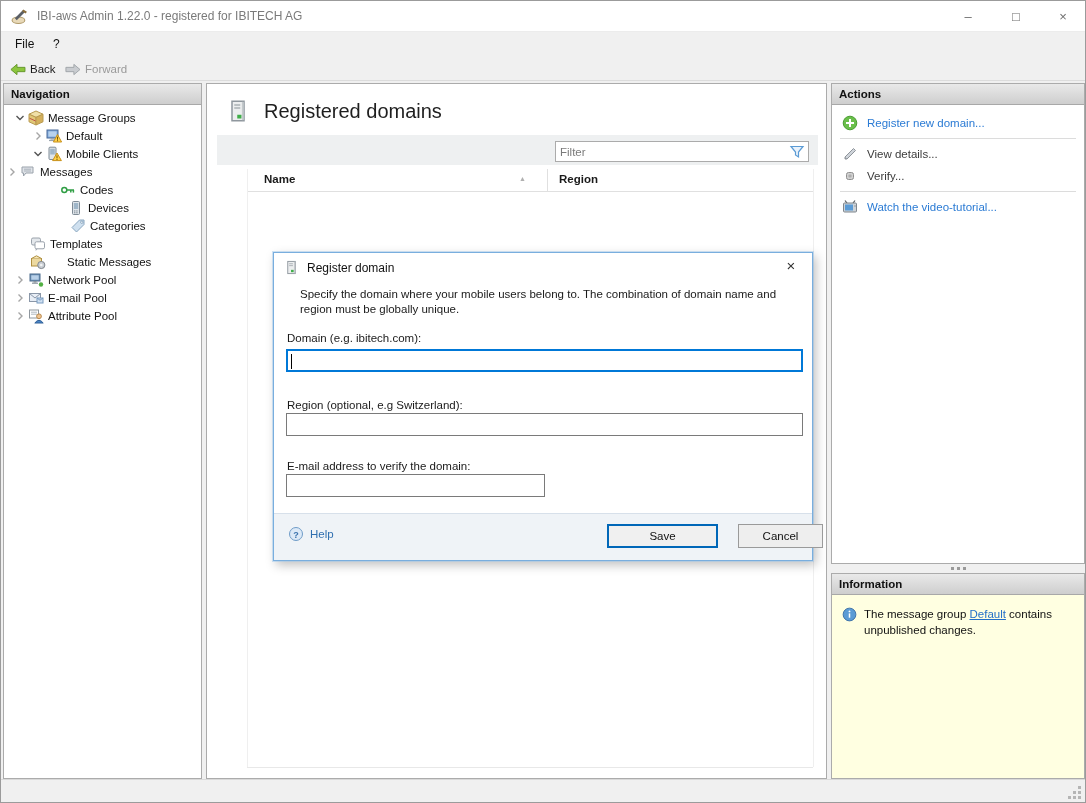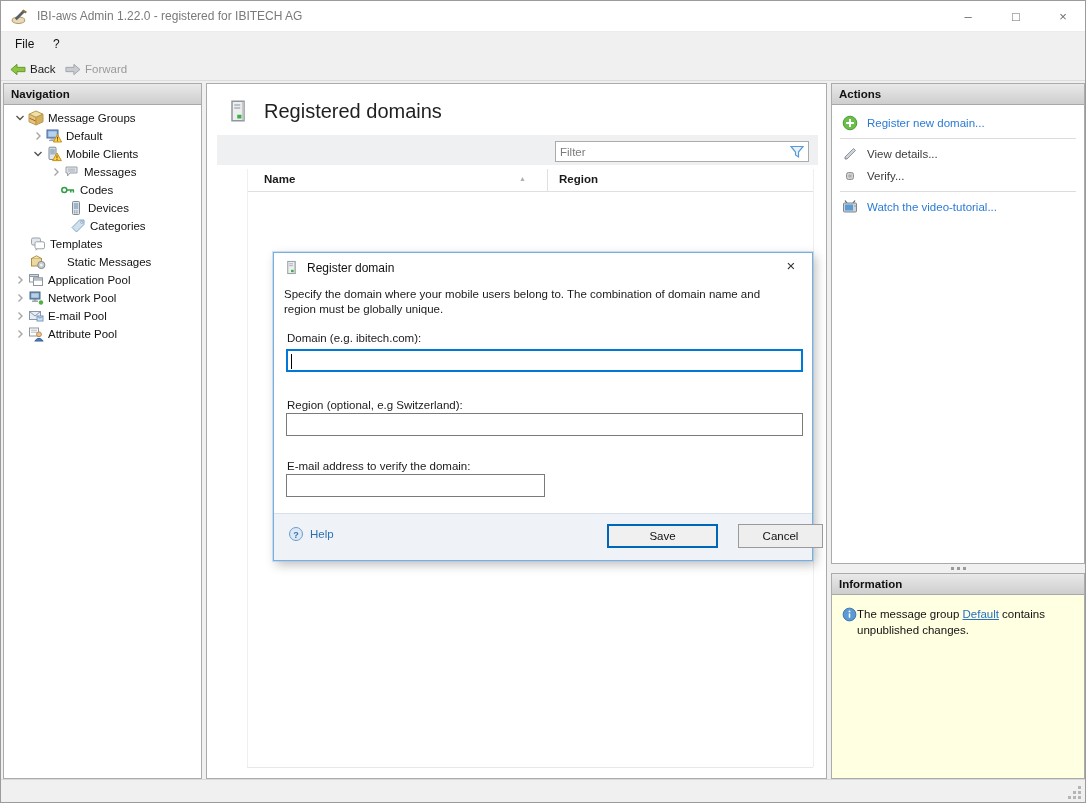--- a/index.html
+++ b/index.html
@@ -57,33 +57,33 @@
   .action-row { display:flex; align-items:center; height:22px; padding-left:10px; gap:9px; white-space:nowrap; }
   .action-row .aicon { width:16px; height:16px; flex:0 0 16px; }
   .action-label.link { color:#2b7bd4; }
   .action-label.plain { color:#3c3c3c; }
   .action-sep { height:1px; background:#dcdcdc; margin:4px 8px; }
   .actions-body { padding-top:7px; }
   .splitter-dots { position:absolute; left:830px; top:563px; width:254px; height:8px; display:flex; justify-content:center; align-items:center; gap:3px; }
   .splitter-dots i { width:3px; height:3px; background:#9a9a9a; display:block; }
   .info-panel { position:absolute; left:830px; top:572px; width:254px; height:206px; background:#ffffe1; border:1px solid #ababab; }
   .info-body { padding:11px 8px 0 10px; }
-  .info-item { display:flex; margin-bottom:9px; }
+  .info-item { display:flex; gap:7px; margin-bottom:9px; }
   .info-item .iicon { width:15px; height:15px; flex:0 0 15px; margin-top:1px; }
   .info-text { width:212px; line-height:16px; font-size:11.5px; color:#111; }
   .info-link { color:#2470c8; text-decoration:underline; cursor:pointer; }
   
   .dialog {
     position:absolute; left:272px; top:251px; width:540px; height:309px; background:#ffffff; z-index:10;
     border:1px solid #79aede; box-shadow:0 0 0 1px rgba(160,200,235,.5), 3px 4px 10px rgba(0,0,0,.25);
   }
   .dlg-icon { position:absolute; left:10px; top:7px; width:15px; height:15px; }
   .dlg-title { position:absolute; left:33px; top:8px; font-size:12px; color:#111; }
   .dlg-close { position:absolute; right:10px; top:4px; font-size:15px; color:#333; width:22px; text-align:center; }
-  .dlg-desc { position:absolute; left:10px; top:34px; width:508px; line-height:15px; font-size:11.5px; color:#1a1a1a; }
+  .dlg-desc { position:absolute; left:26px; top:34px; width:508px; line-height:15px; font-size:11.5px; color:#1a1a1a; }
   .dlg-label { position:absolute; left:13px; font-size:11.5px; color:#1a1a1a; }
   .dlg-input { position:absolute; left:12px; height:23px; border:1px solid #7a7a7a; font-family:inherit; font-size:11.5px; padding:2px 4px; outline:none; background:#fff; }
   .dlg-input.focused { border:1px solid #0078d7; box-shadow:inset 0 0 0 1px #0078d7; }
   .caret { position:absolute; left:17px; top:101px; width:1px; height:15px; background:#000; }
   .dlg-footer { position:absolute; left:0; right:0; bottom:0; height:47px; background:#eff3f7; border-top:1px solid #d7e0ea; }
   .help-link { position:absolute; left:14px; top:12px; display:flex; align-items:center; gap:6px; }
   .help-link .hicon { width:16px; height:16px; }
   .help-label { color:#2f6fb0; font-size:11.5px; }
   .btn { position:absolute; top:10px; height:24px; background:#eeeeee; border:1px solid #9a9a9a; font-family:inherit; font-size:11.5px; color:#111; text-align:center; line-height:20px; }
   .btn.default { background:#f0f0f0; border:2px solid #0067b8; }
@@ -164,21 +164,21 @@
             </svg></span>
           <span class="tree-icon"><svg viewBox="0 0 16 16" width="100%" height="100%" xmlns="http://www.w3.org/2000/svg">
               <rect x="3" y="1.2" width="7" height="12.3" rx="1" fill="#dfe5ea" stroke="#7f8b96"></rect>
               <rect x="4.2" y="2.8" width="4.6" height="5.7" fill="#9fb6c9"></rect>
               <polygon points="11,7 15.4,14.6 6.6,14.6" fill="#ffd24a" stroke="#c89018"></polygon>
               <rect x="10.5" y="9.4" width="1" height="3" fill="#7a5800"></rect>
               <rect x="10.5" y="13" width="1" height="1" fill="#7a5800"></rect>
             </svg></span>
           <span class="tree-label">Mobile Clients</span>
         </div>
-        <div class="tree-row" style="padding-left: 44px;">
+        <div class="tree-row" style="">
           <span class="chev"><svg viewBox="0 0 16 16" width="100%" height="100%" xmlns="http://www.w3.org/2000/svg">
               <path d="M6.5 4.5 L10 8 L6.5 11.5" fill="none" stroke="#a6a6a6" stroke-width="1.4"></path>
             </svg></span>
           <span class="tree-icon"><svg viewBox="0 0 16 16" width="100%" height="100%" xmlns="http://www.w3.org/2000/svg">
               <path d="M2 3 h11 v6 h-7 l-2.5 3 v-3 h-1.5 z" fill="#dfe3e8" stroke="#9aa2ab"></path>
               <line x1="4" y1="5.2" x2="11" y2="5.2" stroke="#aab2bb"></line>
               <line x1="4" y1="7" x2="11" y2="7" stroke="#aab2bb"></line>
             </svg></span>
           <span class="tree-label">Messages</span>
         </div>
@@ -218,32 +218,20 @@
           <span class="tree-label">Templates</span>
         </div>
         <div class="tree-row" style="padding-left: 26px; gap: 17px;">
           <span class="tree-icon"><svg viewBox="0 0 16 16" width="100%" height="100%" xmlns="http://www.w3.org/2000/svg">
               <rect x="1.5" y="4.5" width="10" height="7.5" fill="#ecd9a0" stroke="#b09040"></rect>
               <path d="M1.5 4.5 L6.5 1.8 L11.5 4.5" fill="#f5e6b8" stroke="#b09040"></path>
               <circle cx="11.3" cy="11" r="3.6" fill="#c9ced3" stroke="#7f868d"></circle>
               <circle cx="11.3" cy="11" r="1.3" fill="#f2f4f6"></circle>
             </svg></span>
           <span class="tree-label">Static Messages</span>
-        </div>
-        <div class="tree-row" style="padding-left: 8px;">
-          <span class="chev"><svg viewBox="0 0 16 16" width="100%" height="100%" xmlns="http://www.w3.org/2000/svg">
-              <path d="M6.5 4.5 L10 8 L6.5 11.5" fill="none" stroke="#a6a6a6" stroke-width="1.4"></path>
-            </svg></span>
-          <span class="tree-icon"><svg viewBox="0 0 16 16" width="100%" height="100%" xmlns="http://www.w3.org/2000/svg">
-              <rect x="1.5" y="2.5" width="9" height="7.5" fill="#ffffff" stroke="#8f979e"></rect>
-              <rect x="1.5" y="2.5" width="9" height="2" fill="#c8d8ea" stroke="#8f979e"></rect>
-              <rect x="5.5" y="6" width="9" height="7.5" fill="#ffffff" stroke="#8f979e"></rect>
-              <rect x="5.5" y="6" width="9" height="2" fill="#dbe6f2" stroke="#8f979e"></rect>
-            </svg></span>
-          <span class="tree-label">Application Pool</span>
         </div>
         <div class="tree-row" style="padding-left: 8px;">
           <span class="chev"><svg viewBox="0 0 16 16" width="100%" height="100%" xmlns="http://www.w3.org/2000/svg">
               <path d="M6.5 4.5 L10 8 L6.5 11.5" fill="none" stroke="#a6a6a6" stroke-width="1.4"></path>
             </svg></span>
           <span class="tree-icon"><svg viewBox="0 0 16 16" width="100%" height="100%" xmlns="http://www.w3.org/2000/svg">
               <rect x="2" y="2" width="10" height="7" fill="#6f93b8" stroke="#4a6b8c"></rect>
               <rect x="3.3" y="3.3" width="7.4" height="4.4" fill="#b8d0e8"></rect>
               <rect x="5.5" y="9" width="3" height="1.6" fill="#8a949e"></rect>
               <rect x="4" y="10.6" width="6" height="1.2" fill="#8a949e"></rect>

